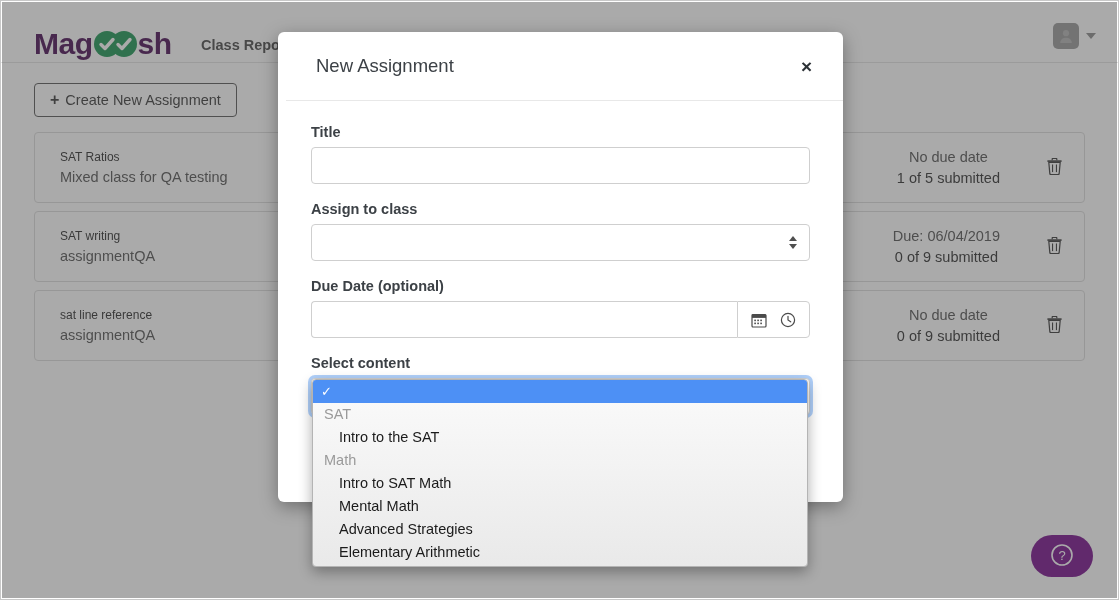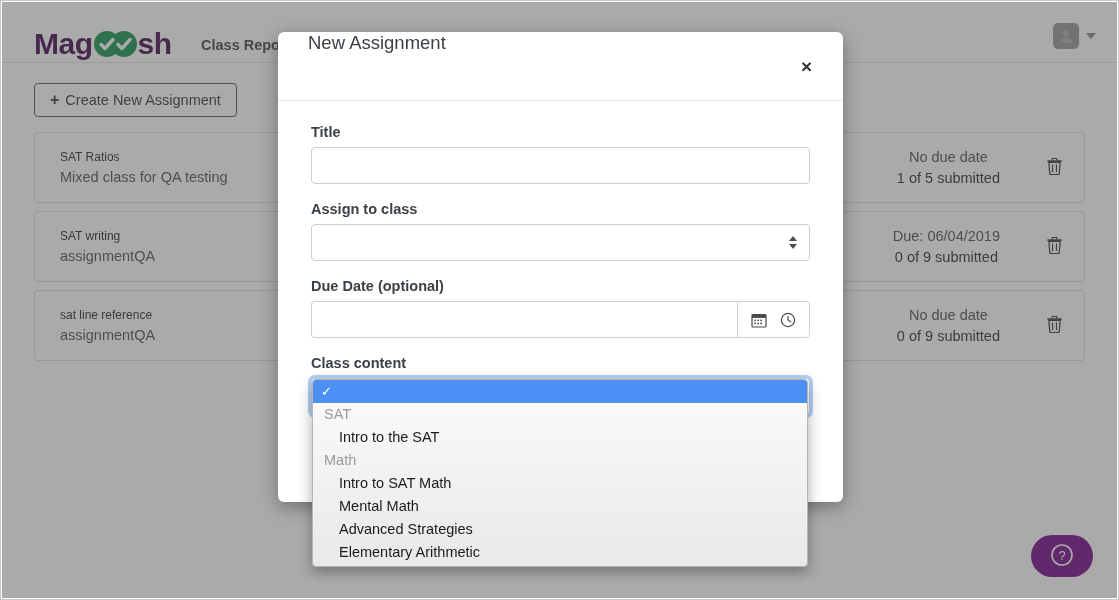--- a/index.html
+++ b/index.html
@@ -123,22 +123,23 @@
     left: 277px; top: 31px;
     width: 565px; height: 470px;
     background: #ffffff;
     border-radius: 6px;
     box-shadow: 0 5px 18px rgba(0,0,0,0.35);
   }
   .modal-header {
     position: relative;
     height: 69px;
     border-bottom: 1px solid #e8e8e8;
-    display: flex; 
+    display: flex; align-items: center;
     padding: 0 30px;
+    margin-left: 8px;
   }
   .modal-title { font-size: 18.5px; color: #3c4146; }
   .modal-close {
     position: absolute; right: 25px; top: 50%;
     transform: translateY(-50%);
     background: none; border: none; cursor: pointer;
     font-size: 19px; color: #2d3237; line-height: 1;
     font-weight: bold;
     padding: 4px 6px;
     font-family: "Liberation Sans", sans-serif;
@@ -408,21 +409,21 @@
               <svg width="16" height="16" viewBox="0 0 16 16">
                 <circle cx="8" cy="8" r="6.6" fill="none" stroke="#4a4a4a" stroke-width="1.2"></circle>
                 <path d="M8 4.3V8l2.7 1.8" fill="none" stroke="#4a4a4a" stroke-width="1.2" stroke-linecap="round"></path>
               </svg>
             </span>
           </div>
         </div>
       </div>
 
       <div class="field">
-        <label class="field-label">Class content</label>
+        <label class="field-label">Select content</label>
         <div class="select-shell">
           <div class="select-closed">
             <span class="spinner">
               <span class="spin-up"></span>
                 <span class="spin-dn"></span>
             </span>
           </div>
           <div class="dropdown" id="dropdown-list">
               <div class="opt selected">
                 <span class="checkmark">✓</span>

